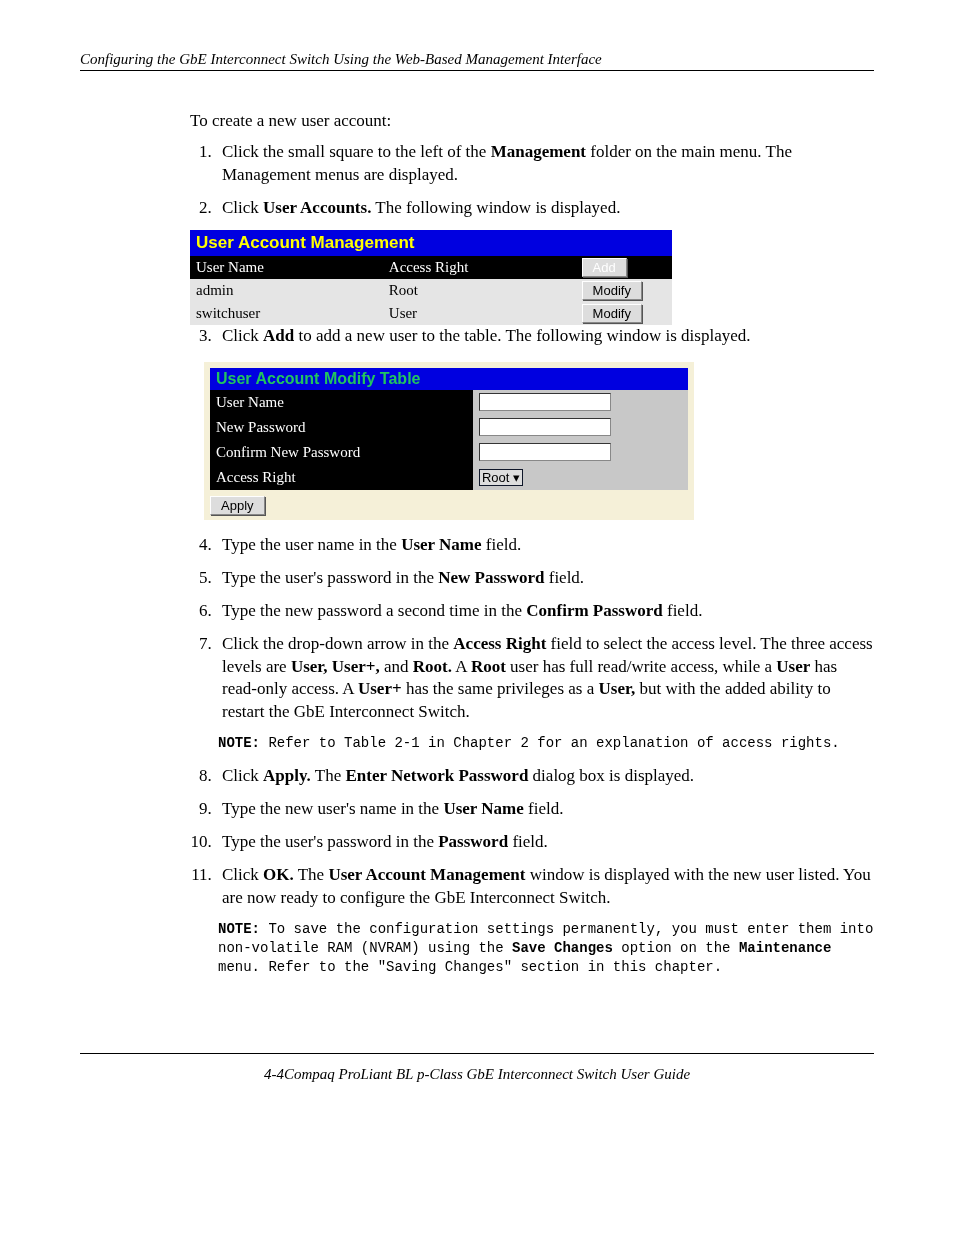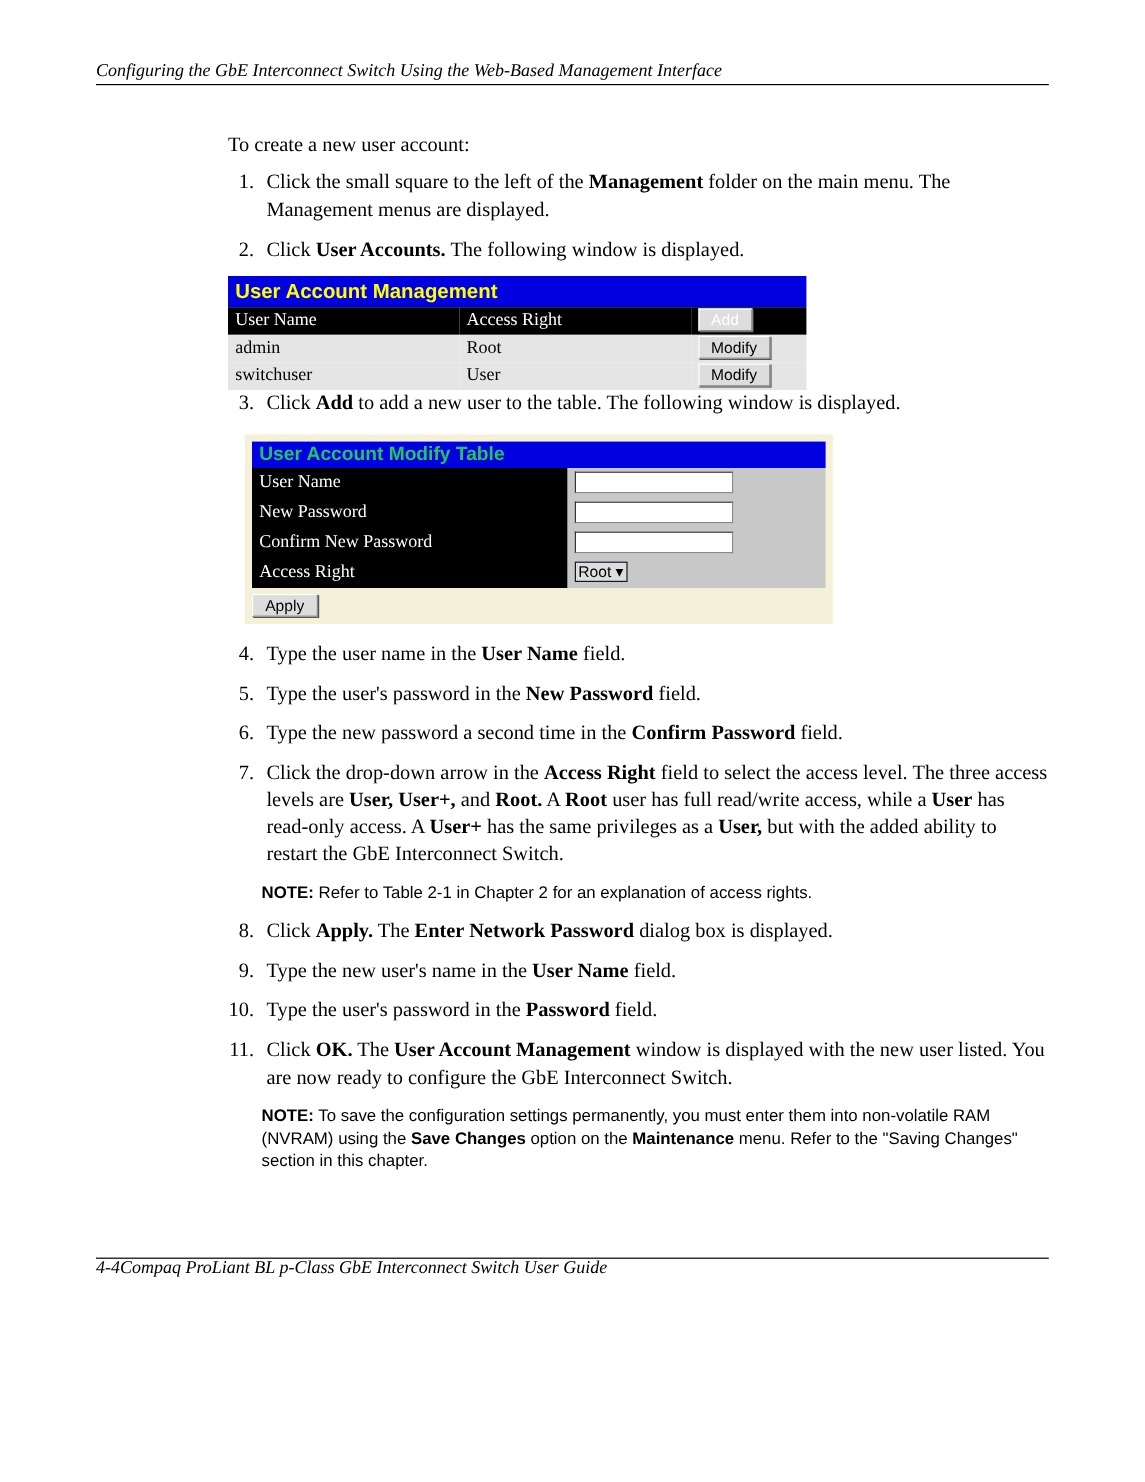--- a/index.html
+++ b/index.html
@@ -116,36 +116,36 @@
     background: #ddd;
     border: 1px solid #0f172a;
     padding: 0 2px;
     text-align: center;
   }
   .apply-row {
     padding: 6px 4px 0 0;
   }
 
   .note {
-    font-family: Liberation Sans, sans-serif;
+    font-family: Liberation Mono, monospace;
     font-size: 14px;
     margin: 10px 0 12px 28px;
     line-height: 1.35;
   }
   .note .note-label { font-weight: bold; }
 
   .footer {
     position: absolute;
-    bottom: 57px;
+    bottom: 40px;
     left: 80px;
     right: 80px;
     border-top: 1px solid #000;
-    padding-top: 0;
+    padding-top: 12px;
     display: flex;
-    justify-content: flex-start;
+    justify-content: center;
     font-style: italic;
     font-size: 15px;
   }
 </style>
 </head>
 <body>
 
 <div class="page">
   <div class="header-line">
     <span class="header-text">Configuring the GbE Interconnect Switch Using the Web-Based Management Interface</span>

